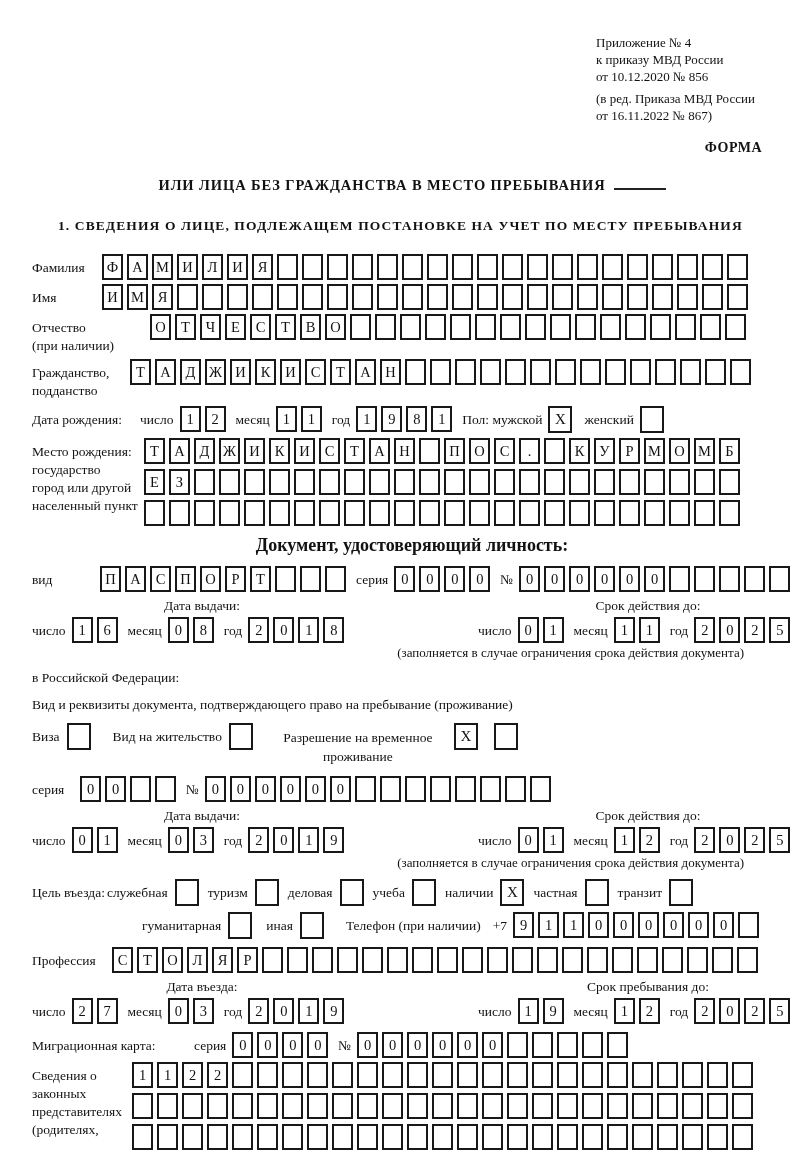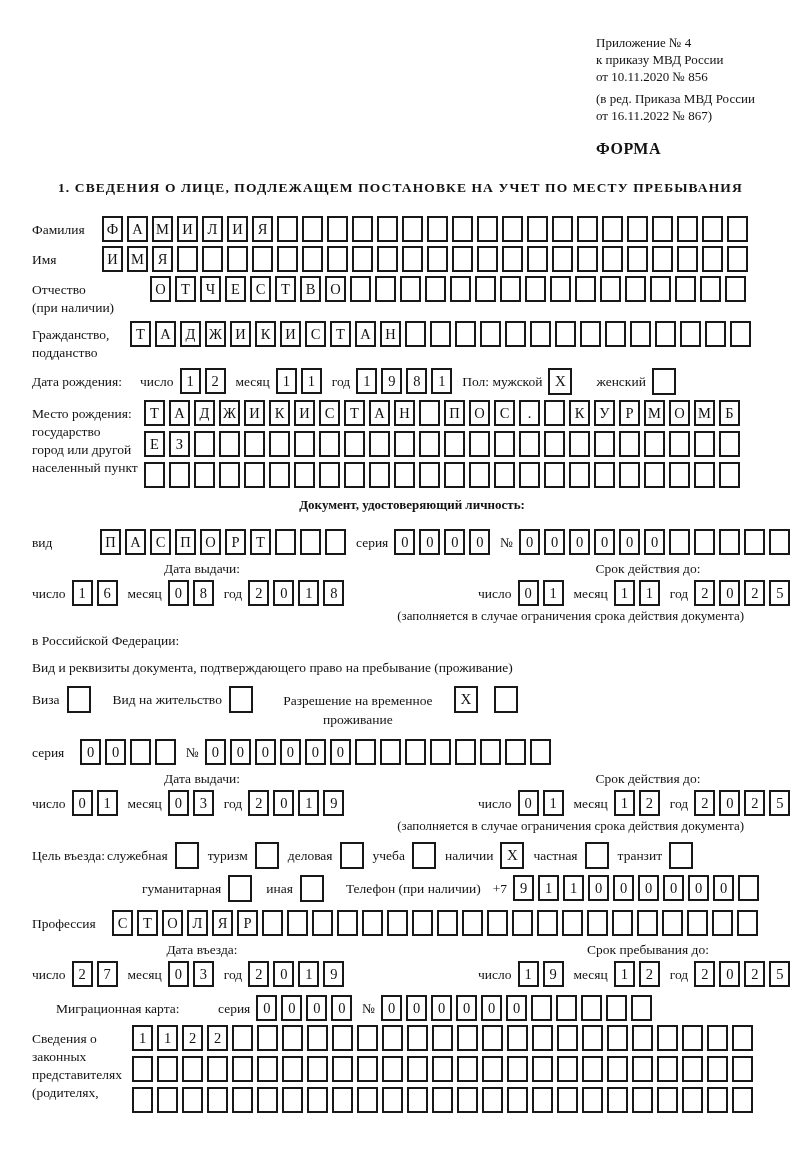--- a/index.html
+++ b/index.html
@@ -3,21 +3,21 @@
 <meta charset="utf-8">
 <style>
   html,body{margin:0;padding:0;background:#fff;}
   body{width:800px;height:1163px;overflow:hidden;color:#121212;
        font-family:"Liberation Serif","DejaVu Serif",serif;}
   .page{box-sizing:border-box;width:800px;height:1150px;padding:34px 8px 0 32px;}
 
   
   .topright{margin-left:auto;width:196px;font-size:13px;line-height:17px;}
   .topright .tr-gap{height:5px;}
-  .forma{margin-left:auto;width:196px;font-weight:bold;font-size:16px;
+  .forma{margin-left:auto;width:196px;text-align:right;font-weight:bold;font-size:14px;
          padding-right:30px;margin-top:16px;box-sizing:border-box;letter-spacing:.5px;}
 
   .title{text-align:center;font-weight:bold;font-size:14.5px;line-height:22px;
          letter-spacing:.9px;margin-top:18px;}
   .t-underline{display:inline-block;width:52px;height:13px;border-bottom:2px solid #222;margin-left:8px;}
   .sec-head{font-weight:bold;font-size:13.5px;letter-spacing:1.1px;margin:22px 0 0 26px;}
 
   .frm{margin-top:20px;font-size:13.5px;}
   .row{display:flex;align-items:flex-start;margin-bottom:4px;}
   .lbl{flex:none;padding-top:5px;line-height:18px;}
@@ -25,21 +25,21 @@
   .w68{width:68px;} .w80{width:80px;} .w100{width:100px;} .w152{width:152px;}
   .cells{display:flex;flex:none;}
   .cell{flex:none;box-sizing:border-box;width:21px;height:26px;border:2px solid #181818;margin-right:4px;
         display:flex;align-items:center;justify-content:center;font-size:14.5px;background:#fff;}
   .cbx{flex:none;box-sizing:border-box;width:24px;height:27px;border:2px solid #181818;
        display:flex;align-items:center;justify-content:center;font-size:15px;background:#fff;}
   .inlbl{flex:none;padding:5px 6px 0 6px;line-height:18px;}
   .stack{display:flex;flex-direction:column;}
   .stack .cells{margin-bottom:5px;}
 
-  .doc-head{text-align:center;font-weight:bold;font-size:13px;margin:4px 0 16px 0;}
+  .doc-head{text-align:center;font-weight:bold;font-size:18px;margin:4px 0 10px 0;}
 
   .dates-pair{display:flex;margin-top:6px;}
   .dg-left{width:446px;flex:none;}
   .dg-head{text-align:center;font-size:13.5px;width:340px;margin-bottom:3px;}
   .dg-fields{display:flex;align-items:flex-start;}
   .dg-fields .inlbl{padding-top:5px;}
   .note-r{font-size:13px;text-align:right;padding-right:48px;margin:2px 0 4px 0;}
   .intro{margin-top:7px;line-height:20px;}
 
   .opt{display:flex;align-items:flex-start;}
@@ -55,28 +55,29 @@
   .phone-row .opt{margin-right:14px;}
 </style>
 </head>
 <body>
 
 <div class="page">
 
   <div class="topright">
     <div>Приложение № 4</div>
     <div>к приказу МВД России</div>
-    <div>от 10.11.2020 № 856</div>
+    <div>от 10.12.2020 № 856</div>
     <div class="tr-gap"></div>
     <div>(в ред. Приказа МВД России</div>
     <div>от 16.11.2022 № 867)</div>
   </div>
   <div class="forma">ФОРМА</div>
 
   <div class="title">
+    <div><span>ИЛИ ЛИЦА БЕЗ ГРАЖДАНСТВА В МЕСТО ПРЕБЫВАНИЯ</span><span class="t-underline"></span></div>
   </div>
 
   <div class="sec-head">1. СВЕДЕНИЯ О ЛИЦЕ, ПОДЛЕЖАЩЕМ ПОСТАНОВКЕ НА УЧЕТ ПО МЕСТУ ПРЕБЫВАНИЯ</div>
 
   <div class="frm">
 
     <div class="row">
       <div class="lbl w70">Фамилия</div>
       <div class="cells">
           <span class="cell">Ф</span>
@@ -221,21 +222,21 @@
         </div>
       <div class="inlbl">год</div>
       <div class="cells">
           <span class="cell">1</span>
           <span class="cell">9</span>
           <span class="cell">8</span>
           <span class="cell">1</span>
         </div>
       <div class="inlbl">Пол: мужской</div>
       <div class="cbx">X</div>
-      <div class="inlbl" style="padding-left:24px">женский</div>
+      <div class="inlbl" style="padding-left:12px">женский</div>
       <div class="cbx"></div>
     </div>
 
     <div class="row" style="margin-top:5px;">
       <div class="lbl w112">
         <div>Место рождения:</div>
         <div>государство</div>
         <div>город или другой</div>
         <div>населенный пункт</div>
       </div>
@@ -633,21 +634,21 @@
           <div class="cells">
               <span class="cell">2</span>
               <span class="cell">0</span>
               <span class="cell">2</span>
               <span class="cell">5</span>
             </div>
         </div>
       </div>
     </div>
 
-    <div class="row" style="margin-top:8px;margin-left:24px;">
+    <div class="row" style="margin-top:8px;">
       <div class="lbl w152">Миграционная карта:</div>
       <div class="inlbl" style="padding-left:10px">серия</div>
       <div class="cells">
           <span class="cell">0</span>
           <span class="cell">0</span>
           <span class="cell">0</span>
           <span class="cell">0</span>
         </div>
       <div class="inlbl">№</div>
       <div class="cells">

